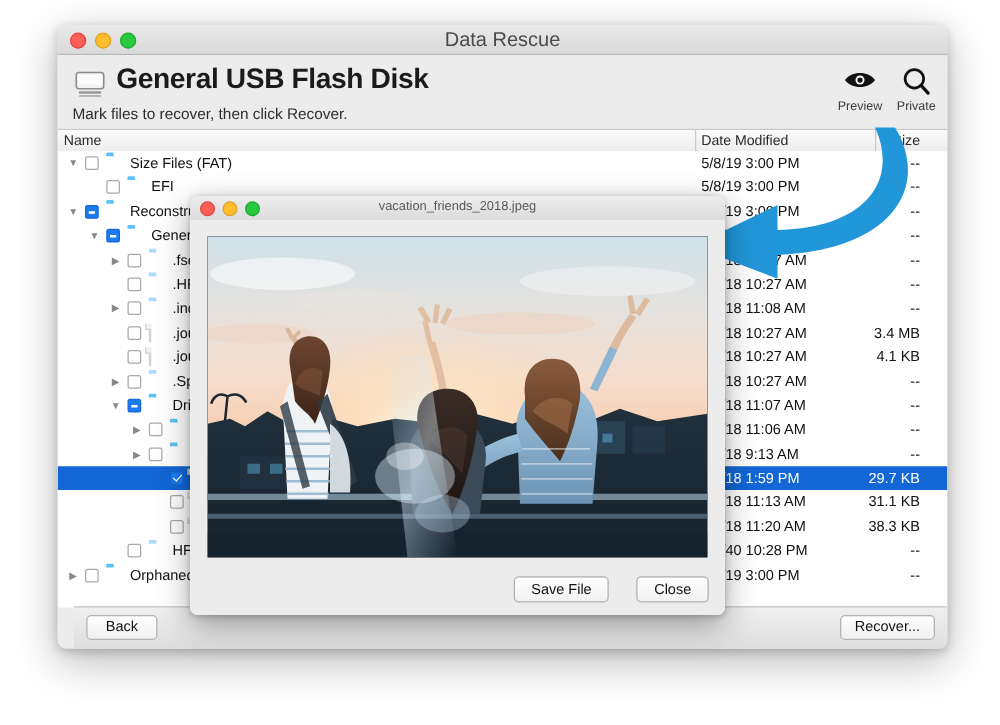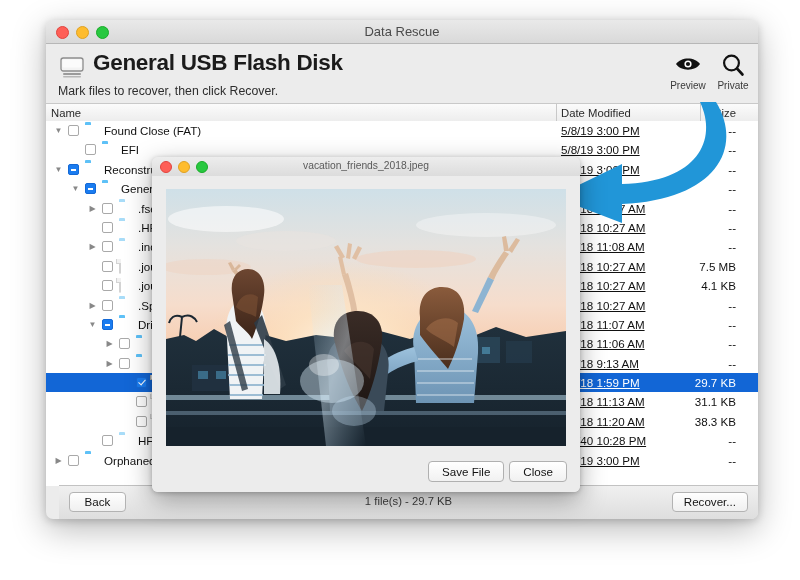--- a/index.html
+++ b/index.html
@@ -17,21 +17,21 @@
     overflow:hidden;
   }
   #titlebar{
     height:23px;
     background:linear-gradient(#e9e9e9,#d9d9d9);
     border-bottom:1px solid #b7b7b7;
     position:relative;
   }
   #title-text{
     position:absolute;left:0;right:0;top:4px;text-align:center;
-    font-size:13px;color:#4a4a4a;
+    font-size:16px;color:#4a4a4a;
   }
   .lights{position:absolute;left:10px;top:6px;display:flex;gap:7px;}
   .light{width:11px;height:11px;border-radius:50%;}
   .l-red{background:#fe5f57;border:.5px solid #e0443e;}
   .l-yellow{background:#febc2e;border:.5px solid #dea123;}
   .l-green{background:#28c840;border:.5px solid #1aab29;}
 
   
   #header{
     height:59px;background:#ececec;position:relative;
@@ -91,21 +91,21 @@
   .row .cbox.checked:after{
     content:"";position:absolute;left:2.5px;top:0px;width:3px;height:6px;
     border:solid #fff;border-width:0 1.6px 1.6px 0;transform:rotate(42deg);
   }
   .row .cbox.mixed{background:#1a7cf0;border-color:#1469d6;}
   .row .cbox.mixed:after{
     content:"";position:absolute;left:2px;top:4px;width:5px;height:1.8px;background:#fff;
   }
   .row .ficon{position:absolute;top:3px;width:14px;height:13px;}
   .row .fname{position:absolute;top:3px;}
-  .row .fdate{position:absolute;left:515px;top:3px;text-decoration:underline;}
+  .row .fdate{position:absolute;left:515px;top:3px;}
   .row .fsize{position:absolute;left:590px;top:3px;width:100px;text-align:right;}
 
   .folder{
     width:14px;height:11px;background:#5ec1f7;border-radius:1.5px;position:relative;
   }
   .folder:before{
     content:"";position:absolute;left:0;top:-2.5px;width:6px;height:3px;
     background:#5ec1f7;border-radius:1px 1px 0 0;
   }
   .folder.pale{background:#a8dcf8;}
@@ -171,21 +171,21 @@
   #pv-titlebar .lights{left:8px;top:4px;gap:6px;}
   #pv-titlebar .light{width:10px;height:10px;}
   #pv-body{
     position:absolute;left:0;right:0;top:19px;bottom:0;background:#ececec;
   }
   #pv-photo{
     position:absolute;left:14px;top:13px;width:400px;height:257px;
     overflow:hidden;background:#2a2f33;
   }
   #pv-actions{
-    position:absolute;right:13px;bottom:10px;display:flex;gap:5px;
+    position:absolute;right:13px;bottom:10px;display:flex;gap:22px;
   }
   .pv-btn{
     height:21px;line-height:19px;padding:0 13px;
     background:linear-gradient(#ffffff,#f1f1f1);
     border:1px solid #b0b0b0;border-radius:4px;
     font-size:11.6px;color:#121212;cursor:default;box-sizing:border-box;
   }
 </style>
 </head>
 <body>
@@ -241,21 +241,21 @@
     <span class="ch" id="ch-date">Date Modified</span>
     <span class="vsep" style="left:654px;"></span>
     <span class="ch" id="ch-size">Size</span>
   </div>
 
   <div id="file-list">
       <div class="row">
         <span class="twisty" style="left: 8px;">▼</span>
         <span class="cbox" style="left: 22px;"></span>
         <span class="ficon" style="left: 39px;"><span class="folder"></span></span>
-        <span class="fname" style="left: 58px;">Found Close (FAT)</span>
+        <span class="fname" style="left: 58px;">Size Files (FAT)</span>
         <span class="fdate">5/8/19 3:00 PM</span>
         <span class="fsize">--</span>
       </div>
       <div class="row">
         <span class="cbox" style="left: 39px;"></span>
         <span class="ficon" style="left: 56px;"><span class="folder"></span></span>
         <span class="fname" style="left: 75px;">EFI</span>
         <span class="fdate">5/8/19 3:00 PM</span>
         <span class="fsize">--</span>
       </div>
@@ -296,21 +296,21 @@
         <span class="ficon" style="left: 73px;"><span class="folder pale"></span></span>
         <span class="fname" style="left: 92px;">.index</span>
         <span class="fdate">5/9/18 11:08 AM</span>
         <span class="fsize">--</span>
       </div>
       <div class="row">
         <span class="cbox" style="left: 56px;"></span>
         <span class="ficon" style="left: 73px;"><span class="doc pale"><span class="corner"></span></span></span>
         <span class="fname" style="left: 92px;">.journal</span>
         <span class="fdate">5/9/18 10:27 AM</span>
-        <span class="fsize">7.5 MB</span>
+        <span class="fsize">3.4 MB</span>
       </div>
       <div class="row">
         <span class="cbox" style="left: 56px;"></span>
         <span class="ficon" style="left: 73px;"><span class="doc pale"><span class="corner"></span></span></span>
         <span class="fname" style="left: 92px;">.journal_info_block</span>
         <span class="fdate">5/9/18 10:27 AM</span>
         <span class="fsize">4.1 KB</span>
       </div>
       <div class="row">
         <span class="twisty" style="left: 42px;">▶</span>
@@ -372,21 +372,20 @@
         <span class="cbox" style="left: 22px;"></span>
         <span class="ficon" style="left: 39px;"><span class="folder"></span></span>
         <span class="fname" style="left: 58px;">Orphaned Files</span>
         <span class="fdate">5/8/19 3:00 PM</span>
         <span class="fsize">--</span>
       </div>
     </div>
 
   <div id="bottom-bar">
     <div class="btn" id="btn-back">Back</div>
-    <div id="status-text">1 file(s) - 29.7 KB</div>
     <div class="btn" id="btn-recover">Recover...</div>
   </div>
 </div>
 
 <div id="arrow-annotation">
   <svg width="215" height="125" viewBox="0 0 215 125">
     <path d="M152 2 C170 40, 150 82, 74 84 L74 64 L6 97 L74 123 L74 104 C168 100, 196 48, 168 2 Z" fill="#2196d8"></path>
   </svg>
 </div>
 

